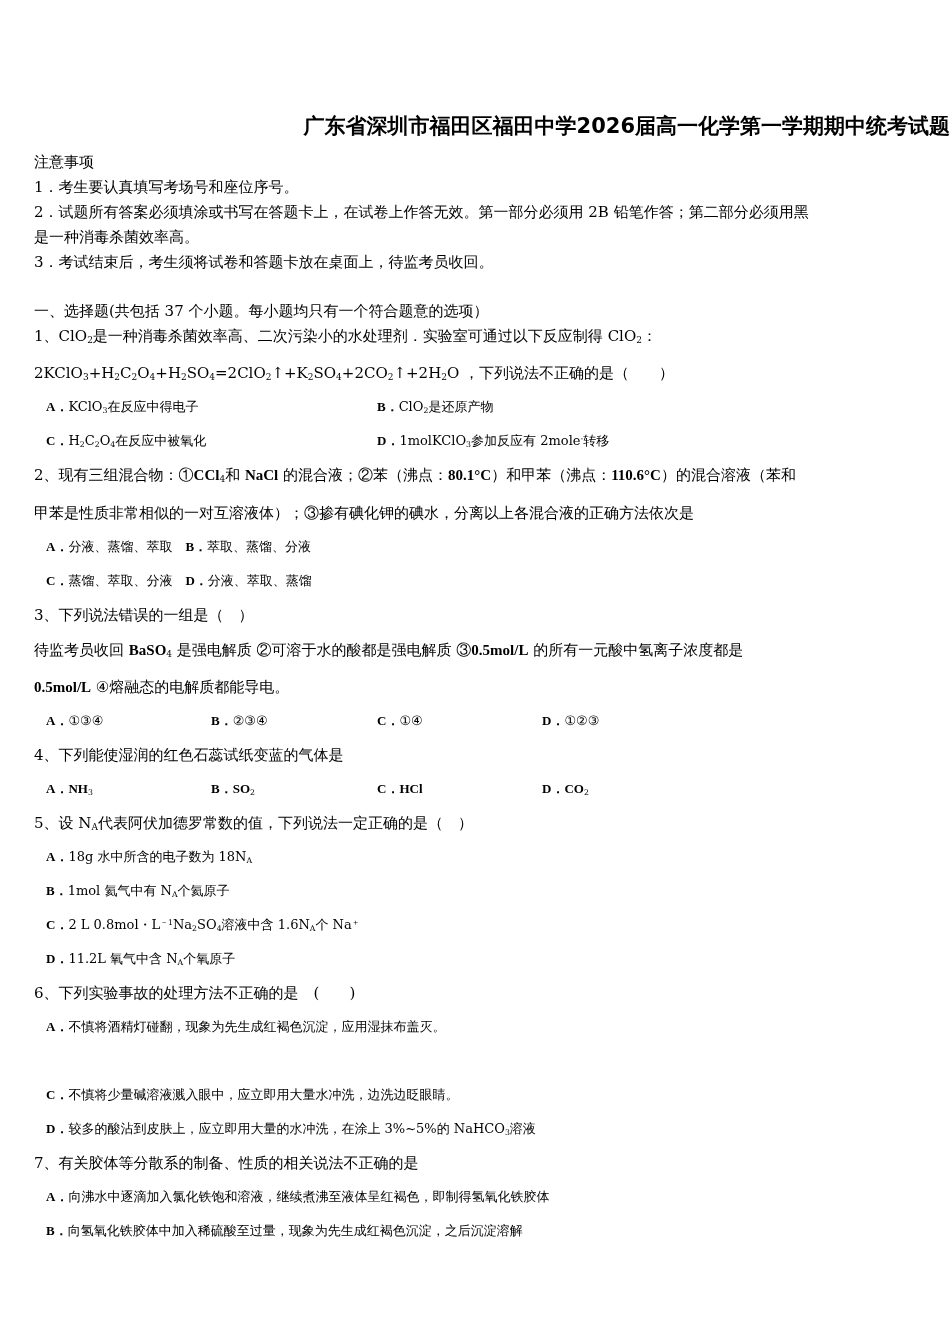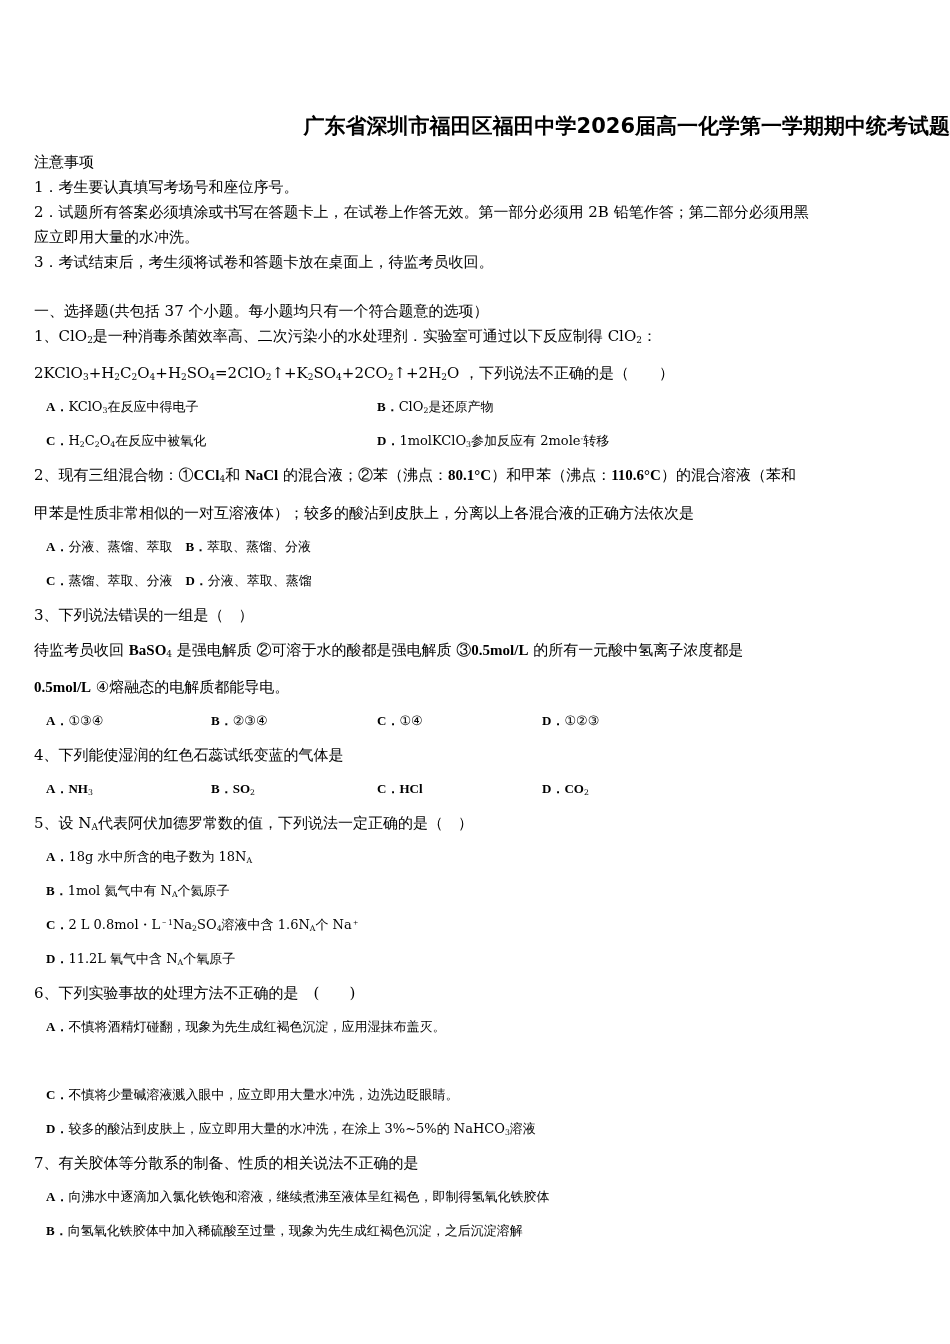--- a/index.html
+++ b/index.html
@@ -25,34 +25,34 @@
 </head>
 <body>
 
 <div class="page">
 
   <div class="title">广东省深圳市福田区福田中学2026届高一化学第一学期期中统考试题</div>
 
   <div class="line" style="top:152px">注意事项</div>
   <div class="line" style="top:177px">1．考生要认真填写考场号和座位序号。</div>
   <div class="line" style="top:202px">2．试题所有答案必须填涂或书写在答题卡上，在试卷上作答无效。第一部分必须用 2B 铅笔作答；第二部分必须用黑</div>
-  <div class="line" style="top:227px">应立即用大量的水冲洗。</div>
+  <div class="line" style="top:227px">是一种消毒杀菌效率高。</div>
   <div class="line" style="top:252px">3．考试结束后，考生须将试卷和答题卡放在桌面上，待监考员收回。</div>
 
   <div class="line" style="top:301px">一、选择题(共包括 37 个小题。每小题均只有一个符合题意的选项）</div>
 
   <div class="line" style="top:326px"><span>1、ClO</span><sub>2</sub><span>是一种消毒杀菌效率高、二次污染小的水处理剂．实验室可通过以下反应制得 ClO</span><sub>2</sub><span>：</span></div>
   <div class="line" style="top:363px"><span>2KClO</span><sub>3</sub><span>+H</span><sub>2</sub><span>C</span><sub>2</sub><span>O</span><sub>4</sub><span>+H</span><sub>2</sub><span>SO</span><sub>4</sub><span>=2ClO</span><sub>2</sub><span>↑+K</span><sub>2</sub><span>SO</span><sub>4</sub><span>+2CO</span><sub>2</sub><span>↑+2H</span><sub>2</sub><span>O ，下列说法不正确的是（　　）</span></div>
   <div class="opt" style="left:46px; top:397px"><span class="bold">A．</span><span>KClO</span><sub>3</sub><span>在反应中得电子</span></div>
   <div class="opt" style="left:377px; top:397px"><span class="bold">B．</span><span>ClO</span><sub>2</sub><span>是还原产物</span></div>
   <div class="opt" style="left:46px; top:431px"><span class="bold">C．</span><span>H</span><sub>2</sub><span>C</span><sub>2</sub><span>O</span><sub>4</sub><span>在反应中被氧化</span></div>
   <div class="opt" style="left:377px; top:431px"><span class="bold">D．</span><span>1molKClO</span><sub>3</sub><span>参加反应有 2mole</span><sup>-</sup><span>转移</span></div>
 
   <div class="line" style="top:465px"><span>2、现有三组混合物：①</span><span class="bold">CCl</span><sub>4</sub><span>和 </span><span class="bold">NaCl</span><span> 的混合液；②苯（沸点：</span><span class="bold">80.1°C</span><span>）和甲苯（沸点：</span><span class="bold">110.6°C</span><span>）的混合溶液（苯和</span></div>
-  <div class="line" style="top:503px"><span>甲苯是性质非常相似的一对互溶液体）；较多的酸沾到皮肤上，分离以上各混合液的正确方法依次是</span></div>
+  <div class="line" style="top:503px"><span>甲苯是性质非常相似的一对互溶液体）；③掺有碘化钾的碘水，分离以上各混合液的正确方法依次是</span></div>
   <div class="opt" style="left:46px; top:537px"><span class="bold">A．</span><span>分液、蒸馏、萃取　</span><span class="bold">B．</span><span>萃取、蒸馏、分液</span></div>
   <div class="opt" style="left:46px; top:571px"><span class="bold">C．</span><span>蒸馏、萃取、分液　</span><span class="bold">D．</span><span>分液、萃取、蒸馏</span></div>
 
   <div class="line" style="top:605px"><span>3、下列说法错误的一组是（　）</span></div>
   <div class="line" style="top:640px"><span>待监考员收回 </span><span class="bold">BaSO</span><sub>4</sub><span> 是强电解质 ②可溶于水的酸都是强电解质 ③</span><span class="bold">0.5mol/L</span><span> 的所有一元酸中氢离子浓度都是</span></div>
   <div class="line" style="top:677px"><span class="bold">0.5mol/L</span><span> ④熔融态的电解质都能导电。</span></div>
   <div class="opt" style="left:46px; top:711px"><span class="bold">A．</span><span>①③④</span></div>
   <div class="opt" style="left:211px; top:711px"><span class="bold">B．</span><span>②③④</span></div>
   <div class="opt" style="left:377px; top:711px"><span class="bold">C．</span><span>①④</span></div>
   <div class="opt" style="left:542px; top:711px"><span class="bold">D．</span><span>①②③</span></div>

